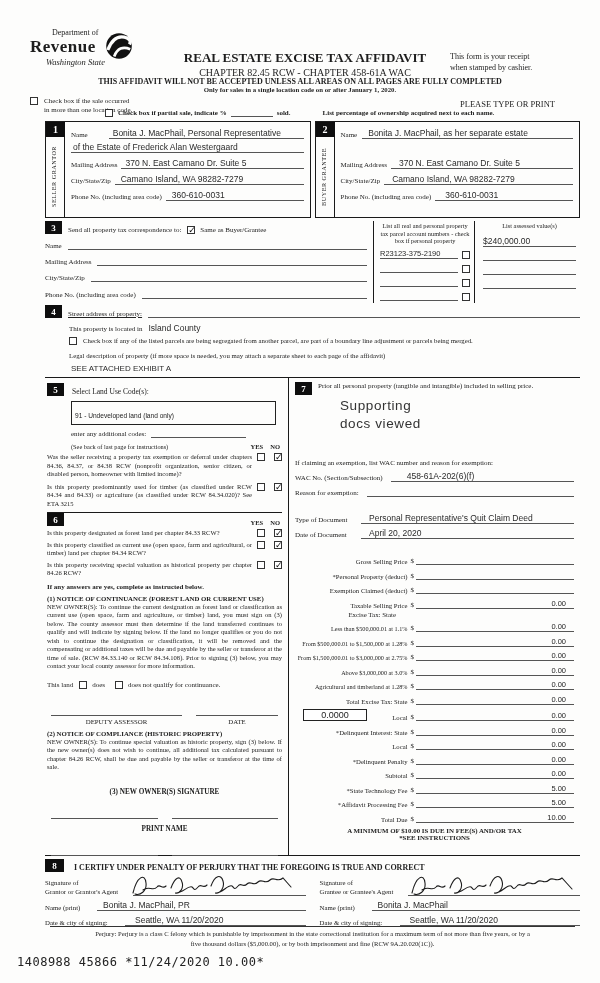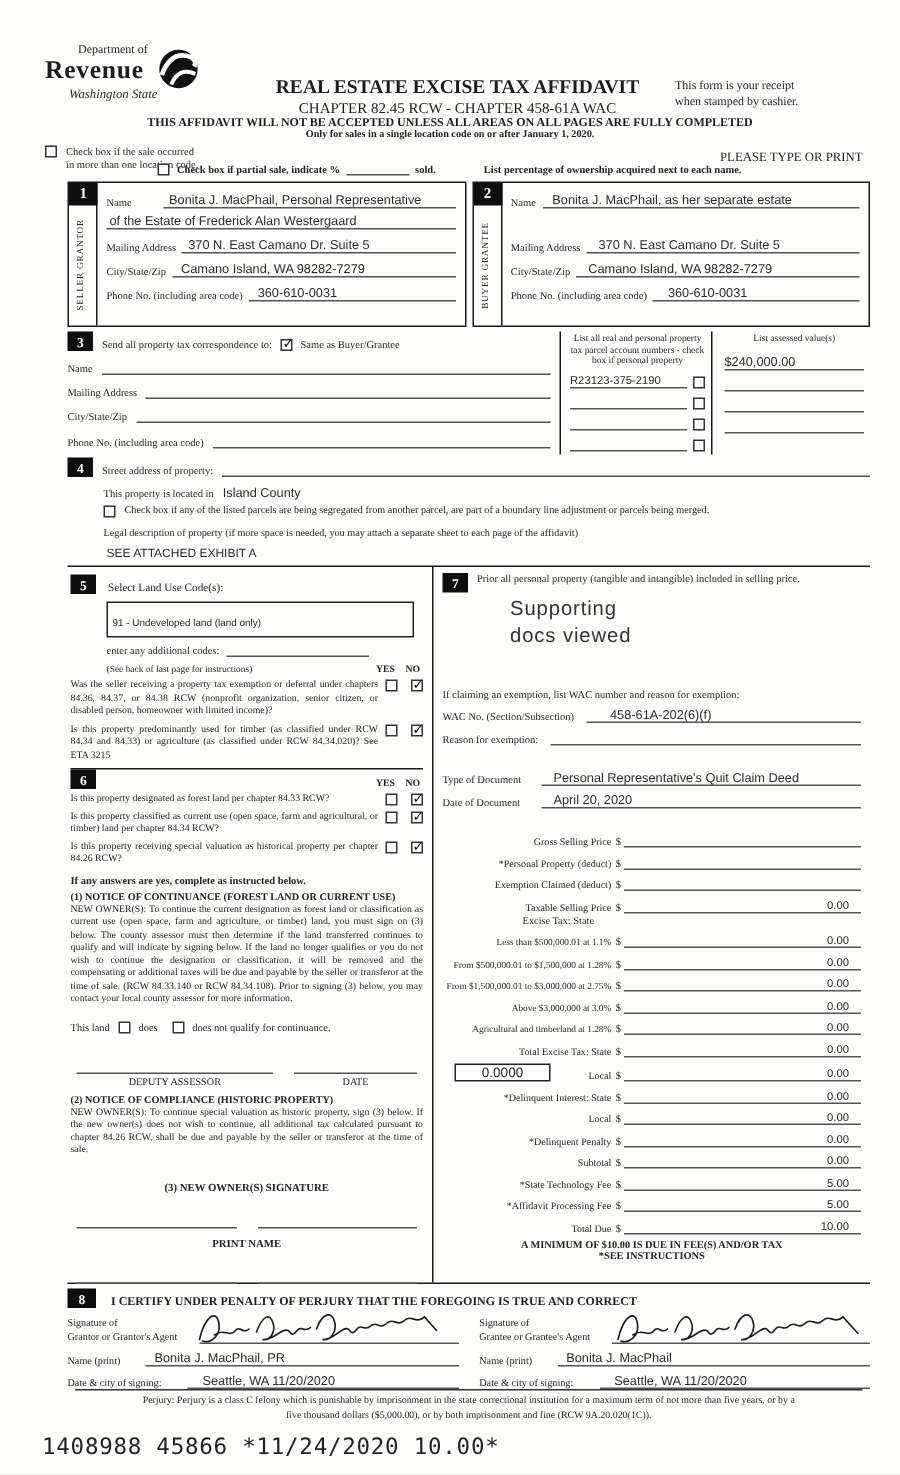--- a/index.html
+++ b/index.html
@@ -62,21 +62,21 @@
     <div style="font-size:10px; margin-top:1px;">CHAPTER 82.45 RCW - CHAPTER 458-61A WAC</div>
   </div>
 
   <div class="abs" style="left:450px; top:52px; width:125px; font-size:8px; line-height:1.35;">
     <div>This form is your receipt</div>
     <div>when stamped by cashier.</div>
   </div>
 
   <div class="abs bold" style="left:40px; top:77px; width:520px; text-align:center; font-size:8px;">THIS AFFIDAVIT WILL NOT BE ACCEPTED UNLESS ALL AREAS ON ALL PAGES ARE FULLY COMPLETED</div>
   <div class="abs bold" style="left:40px; top:86px; width:520px; text-align:center; font-size:6.8px;">Only for sales in a single location code on or after January 1, 2020.</div>
-  <div class="abs" style="left:480px; top:99px; font-size:8.5px;">PLEASE TYPE OR PRINT</div>
+  <div class="abs" style="left:460px; top:99px; font-size:8.5px;">PLEASE TYPE OR PRINT</div>
 
   <div class="abs" style="left:30px; top:97px; display:flex; gap:6px;">
     <span class="cb"></span>
     <div class="lbl" style="line-height:1.3;">
       <div>Check box if the sale occurred</div>
       <div>in more than one location code.</div>
     </div>
   </div>
 
   <div class="abs frow" style="left:105px; top:109px; width:475px;">
@@ -205,21 +205,21 @@
         </div>
       <div class="frow" style="height:14px;">
           <span class="line" style="flex:1;"></span>
         </div>
     </div>
   </div>
 
   <div class="abs" style="left:45px; top:305px; width:535px;">
     <div class="frow" style="height:13px;">
       <span class="numbox" style="width:17px; height:13px; font-size:9px;">4</span>
-      <span class="lbl" style="margin-left:6px;">Street address of property:</span>
+      <span class="lbl" style="margin-left:6px;text-decoration:underline;">Street address of property:</span>
       <span class="line" style="flex:1; margin-left:6px;"></span>
     </div>
     <div class="frow" style="height:15px; padding-left:24px;">
       <span class="lbl">This property is located in</span>
       <span class="val" style="margin-left:6px;">Island County</span>
     </div>
     <div class="frow" style="height:15px; padding-left:24px; align-items:center;">
       <span class="cb"></span>
       <span class="lbl" style="margin-left:6px; font-size:6.8px;">Check box if any of the listed parcels are being segregated from another parcel, are part of a boundary line adjustment or parcels being merged.</span>
     </div>
@@ -511,15 +511,15 @@
   <div class="abs" style="left:50px; top:926px; width:525px; text-align:center; font-size:6.6px; line-height:1.45; border-top:1px solid #333; padding-top:2px;">
     <div>Perjury: Perjury is a class C felony which is punishable by imprisonment in the state correctional institution for a maximum term of not more than five years, or by a</div>
     <div>five thousand dollars ($5,000.00), or by both imprisonment and fine (RCW 9A.20.020(1C)).</div>
   </div>
 
   <div class="abs" style="left:170px; top:960px; width:410px; border-top:1px solid #333; display:flex; padding-top:1px;margin-top:40px;">
     <span style="font-size:8px; flex:1; text-align:center;">THIS SPACE - TREASURER'S USE ONLY</span>
     <span style="font-size:8px; text-align:right;">COUNTY TREASURER</span>
   </div>
 
-  <div class="abs" style="left:28px; top:955px; font-family:'DejaVu Sans Mono',monospace; font-size:15px; letter-spacing:0.5px; color:#222;">1408988 45866 *11/24/2020 10.00*</div>
+  <div class="abs" style="left:17px; top:955px; font-family:'DejaVu Sans Mono',monospace; font-size:12px; letter-spacing:0.5px; color:#222;">1408988 45866 *11/24/2020 10.00*</div>
 
 </div>
 
 </body></html>

